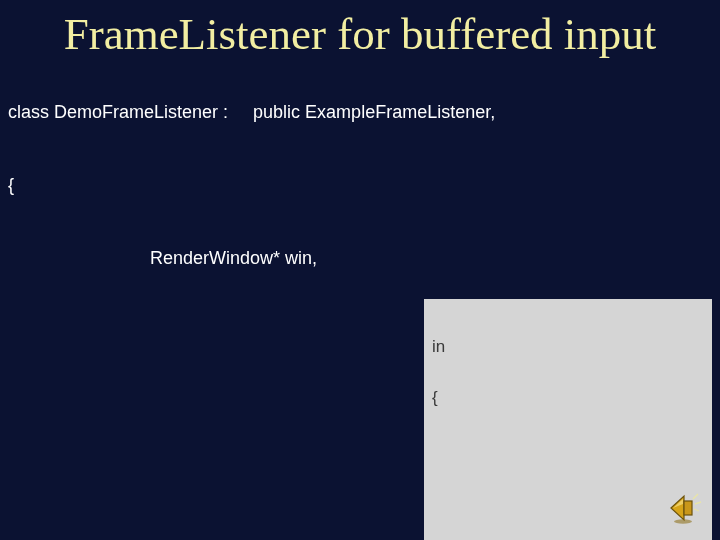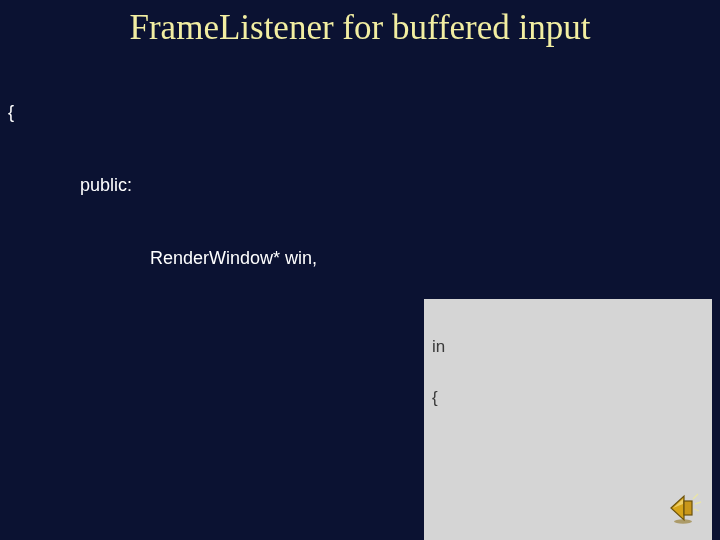--- a/index.html
+++ b/index.html
@@ -14,21 +14,21 @@
     background: #0b1232;
     font-family: "Liberation Sans", sans-serif;
     overflow: hidden;
   }
   .title {
     position: absolute;
     top: 8px; left: 0; width: 720px;
     text-align: center;
     font-family: "Liberation Serif", serif;
     font-weight: normal;
-    font-size: 35px;
+    font-size: 45px;
     color: #f2eea2;
     margin: 0;
     letter-spacing: 0px;
   }
   .code {
     position: absolute;
     top: 52px; left: 0; width: 720px;
     color: #ffffff;
     font-size: 18px;
     line-height: 24.2px;
@@ -60,22 +60,22 @@
   }
 </style>
 </head>
 <body>
 
 <div class="slide">
 
   <h1 class="title">FrameListener for buffered input</h1>
 
   <div class="code">
+    <div class="ln i0"><span>class DemoFrameListener :     public ExampleFrameListener,</span></div>
     <div class="ln i0"><span>{</span></div>
-    <div class="ln i1"><span>public:</span></div>
     <div class="ln i2"><span>RenderWindow* win,</span></div>
     
     
     
     
     
     
     
     
     

